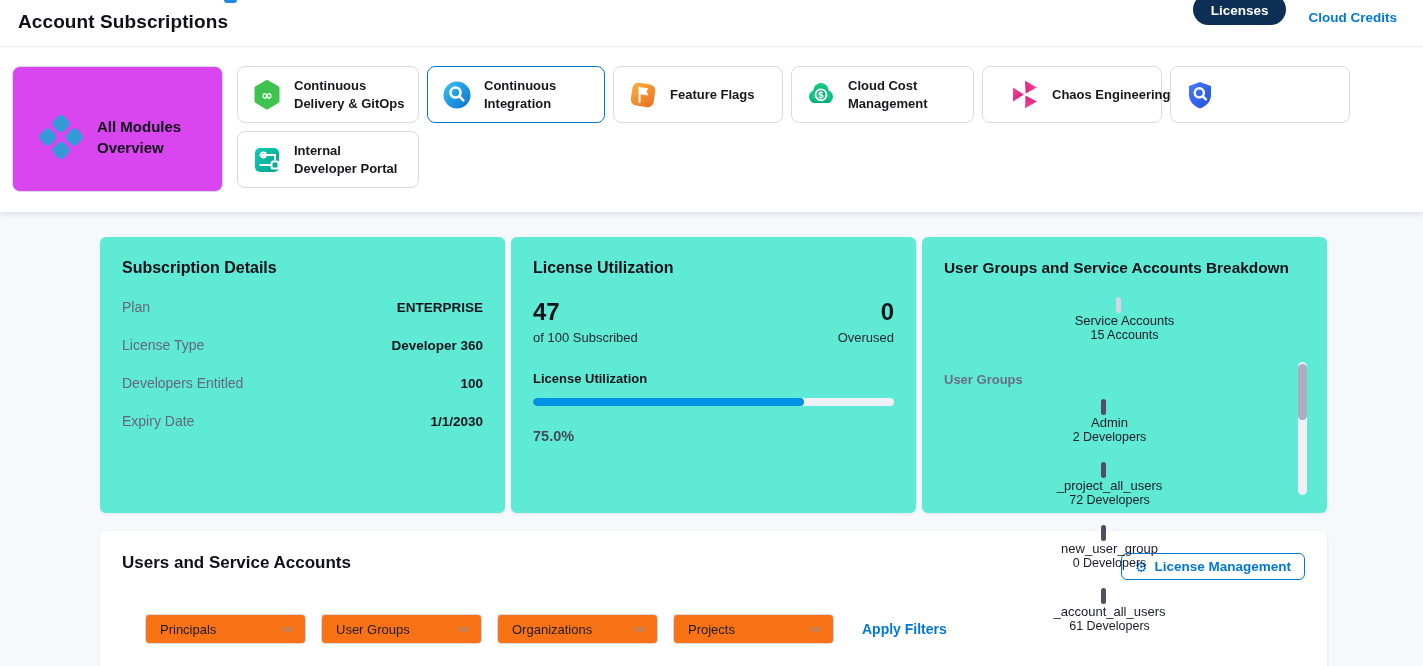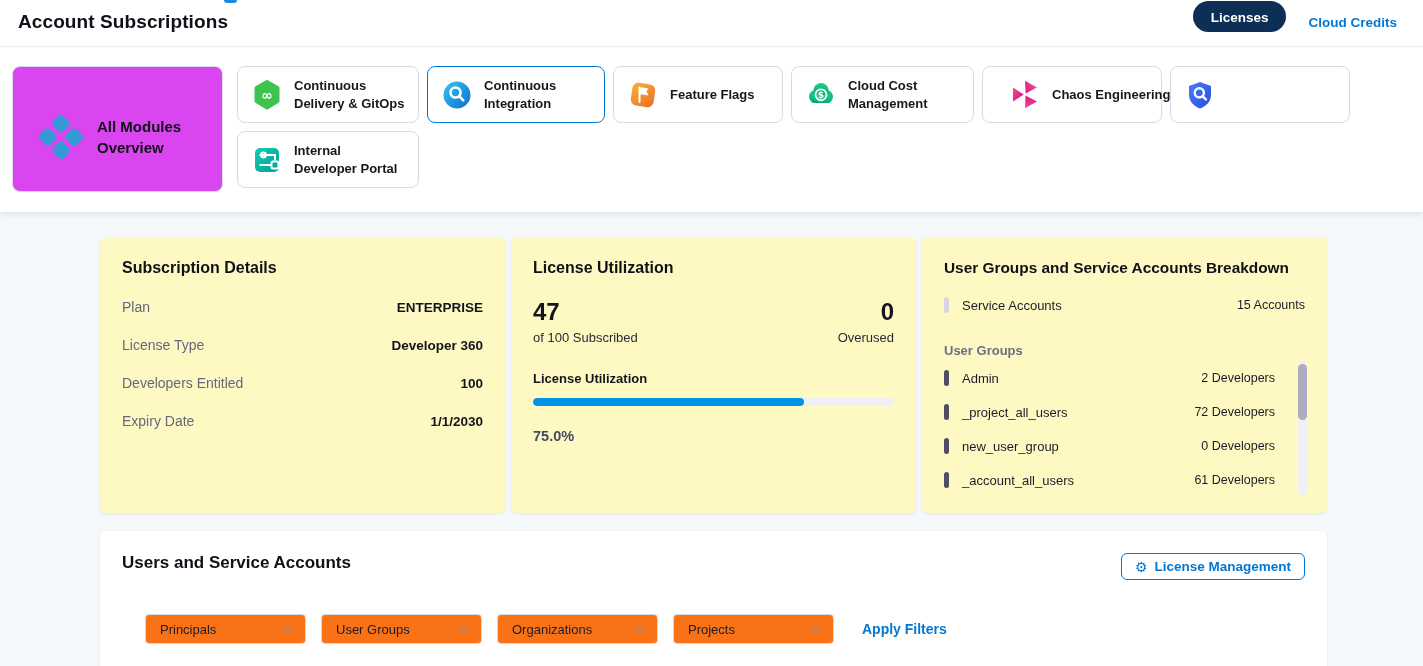--- a/index.html
+++ b/index.html
@@ -3,21 +3,21 @@
 <meta charset="utf-8">
 <style>
   * { margin:0; padding:0; box-sizing:border-box; }
   html,body { width:1423px; height:666px; overflow:hidden; background:#f6f9fc;
     font-family:"Liberation Sans","DejaVu Sans",sans-serif; color:#1c1c28; }
 
   
   .header { position:relative; height:47px; background:#fff; border-bottom:1px solid #eceef2; z-index:5; }
   .page-title { position:absolute; left:18px; top:11px; font-size:19px; font-weight:700; color:#101018; letter-spacing:.1px; }
   .top-fragment { position:absolute; left:224px; top:0; width:13px; height:3px; background:#1e8be0; border-radius:0 0 3px 3px; }
-  .header-right { position:absolute; right:26px; top:7px; display:flex; align-items:center; gap:22px; }
+  .header-right { position:absolute; right:26px; top:0; display:flex; align-items:flex-end; gap:22px; }
   .pill-btn { margin-top:-6px; background:#0d2f55; color:#fff; font-size:13.5px; font-weight:700;
     border:none; border-radius:16px; padding:9px 18px 7px; cursor:pointer; }
   .link-btn { margin-top:5px; color:#0278d5; font-size:13.5px; font-weight:700; background:none; border:none; cursor:pointer; }
 
   
   .modules-section { position:relative; background:#fff; padding:19px 12px 20px; box-shadow:0 3px 5px rgba(96,97,112,.14); z-index:4; }
   .modules-row { display:flex; gap:14px; align-items:flex-start; }
   .all-modules-card { width:211px; height:126px; background:#d946ef; border:1px solid #d9dae5; border-radius:8px;
     display:flex; align-items:center; gap:12px; padding:16px 18px 0 24px; cursor:pointer; }
   .all-modules-label { font-size:15px; font-weight:700; width:96px; line-height:1.4; color:#101018; }
@@ -27,38 +27,38 @@
   .module-card.selected { border:1.5px solid #0278d5; }
   .module-label { font-size:13px; font-weight:600; color:#17171f; line-height:1.38; }
   .w-cd  { width:182px; } .w-ci  { width:178px; } .w-ff  { width:170px; } .w-ccm { width:183px; }
   .w-ch  { width:180px;padding-left:26px; } .w-sto { width:180px; } .w-idp { width:182px; }
   .lbl-cd  { width:120px; } .lbl-ci  { width:84px; } .lbl-ff  { white-space:nowrap; }
   .lbl-ccm { width:94px; }  .lbl-ch  { white-space:nowrap; } .lbl-sto { width:114px; } .lbl-idp { width:122px; }
 
   
   .content { padding:25px 0 0 100px; }
   .cards-row { display:flex; gap:6px; }
-  .card { width:405px; height:276px; background:#fef9c3; border-radius:6px; box-shadow:0 1px 3px rgba(96,97,112,.14); padding:22px; position:relative; }
+  .card { width:405px; height:276px; background:#5eead4; border-radius:6px; box-shadow:0 1px 3px rgba(96,97,112,.14); padding:22px; position:relative; }
   .card-title { font-size:16px; font-weight:700; color:#101018; margin-bottom:22px; }
   .card-title-sm { font-size:15.4px; font-weight:700; color:#101018; margin-bottom:20px; white-space:nowrap; }
 
   .detail-row { display:flex; justify-content:space-between; align-items:baseline; margin-bottom:22px; }
   .detail-label { font-size:14px; color:#65677d; }
   .detail-value { font-size:13.5px; font-weight:700; color:#14141c; }
 
   .util-top { display:flex; justify-content:space-between; margin-top:6px; }
   .util-big { font-size:24px; font-weight:700; color:#14141c; line-height:1.1; }
   .util-cap { font-size:13px; color:#2a2a33; margin-top:5px; }
   .util-right { text-align:right; }
   .util-bar-label { font-size:13px; font-weight:700; color:#14141c; margin-top:26px; }
   .util-track { margin-top:12px; height:8px; border-radius:4px; background:#eef0f5; overflow:hidden; }
   .util-fill { height:100%; border-radius:4px; background:#0092e4; width:0; }
   .util-pct { font-size:14.5px; font-weight:700; color:#45495e; margin-top:22px; }
 
-  .bd-row { display:flex; align-items:center; margin-bottom:0; }
+  .bd-row { display:flex; align-items:center; margin-bottom:0;flex-direction:column; }
   .bd-marker { width:5px; height:16px; border-radius:3px; margin-right:13px; flex:none; }
   .bd-marker.light { background:#d7d4e4; }
   .bd-marker.dark  { background:#514e63; }
   .bd-name { font-size:13px; color:#1c1c28; flex:1; }
   .bd-value { font-size:12.5px; color:#1c1c28; }
   .bd-service { margin:4px 0 0; }
   .bd-groups-label { font-size:13px; font-weight:700; color:#6b6d85; margin:30px 0 12px; }
   .bd-group-row { margin-bottom:18px; padding-right:30px; }
   .bd-scrollbar { position:absolute; right:20px; top:125px; width:9px; height:133px; background:#f0f0f6; border-radius:5px; }
   .bd-thumb { position:absolute; left:0; top:2px; width:9px; height:56px; background:#adadbf; border-radius:5px; cursor:pointer; }

